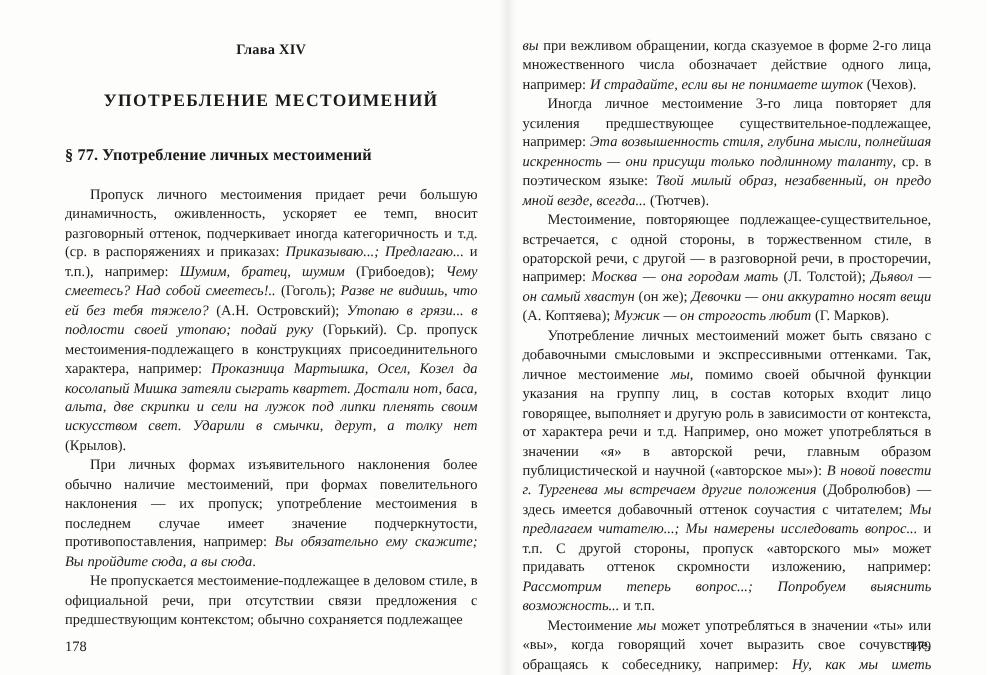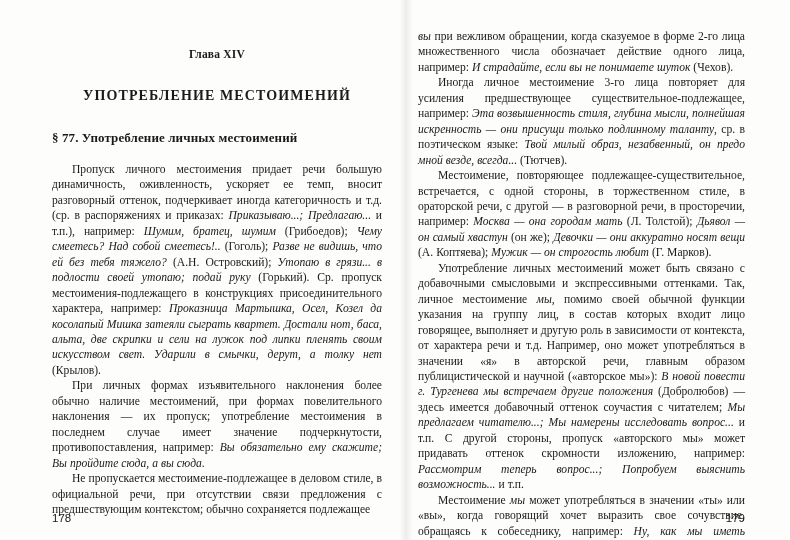--- a/index.html
+++ b/index.html
@@ -22,21 +22,21 @@
     display: flex;
     box-sizing: border-box;
   }
   .page {
     position: relative;
     box-sizing: border-box;
     height: 540px;
   }
   .page-left {
     width: 400px;
-    padding: 36px 18px 10px 52px;
+    padding: 22px 18px 10px 52px;
   }
   .page-right {
     width: 390px;
     padding: 29px 45px 10px 18px;
   }
   
   .gutter {
     position: absolute;
     left: 399px;
     top: 0;
@@ -84,21 +84,21 @@
   .page-right p.body:first-of-type {
     text-indent: 0;
   }
   em {
     font-style: italic;
   }
   .folio {
     position: absolute;
     bottom: 16px;
     font-size: 11.5px;
-    font-family: Liberation Sans, sans-serif;
+    font-family: Liberation Serif, serif;
   }
   .folio-left { left: 52px; }
   .folio-right { right: 45px; }
 </style>
 </head>
 <body>
 
 <div class="spread">
 
   <div class="page page-left">

